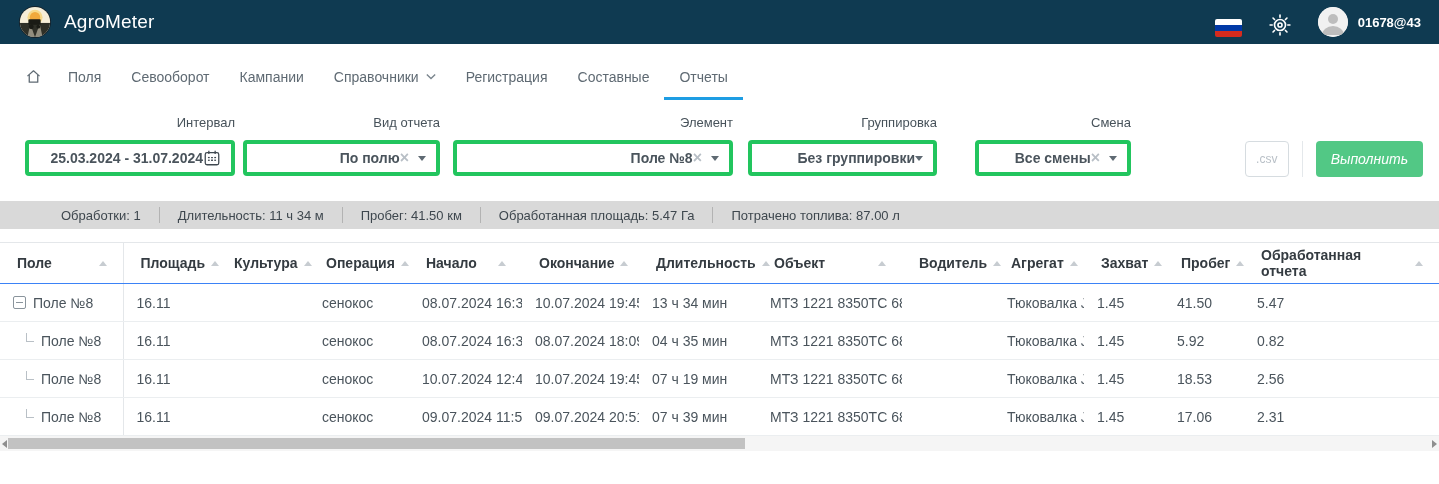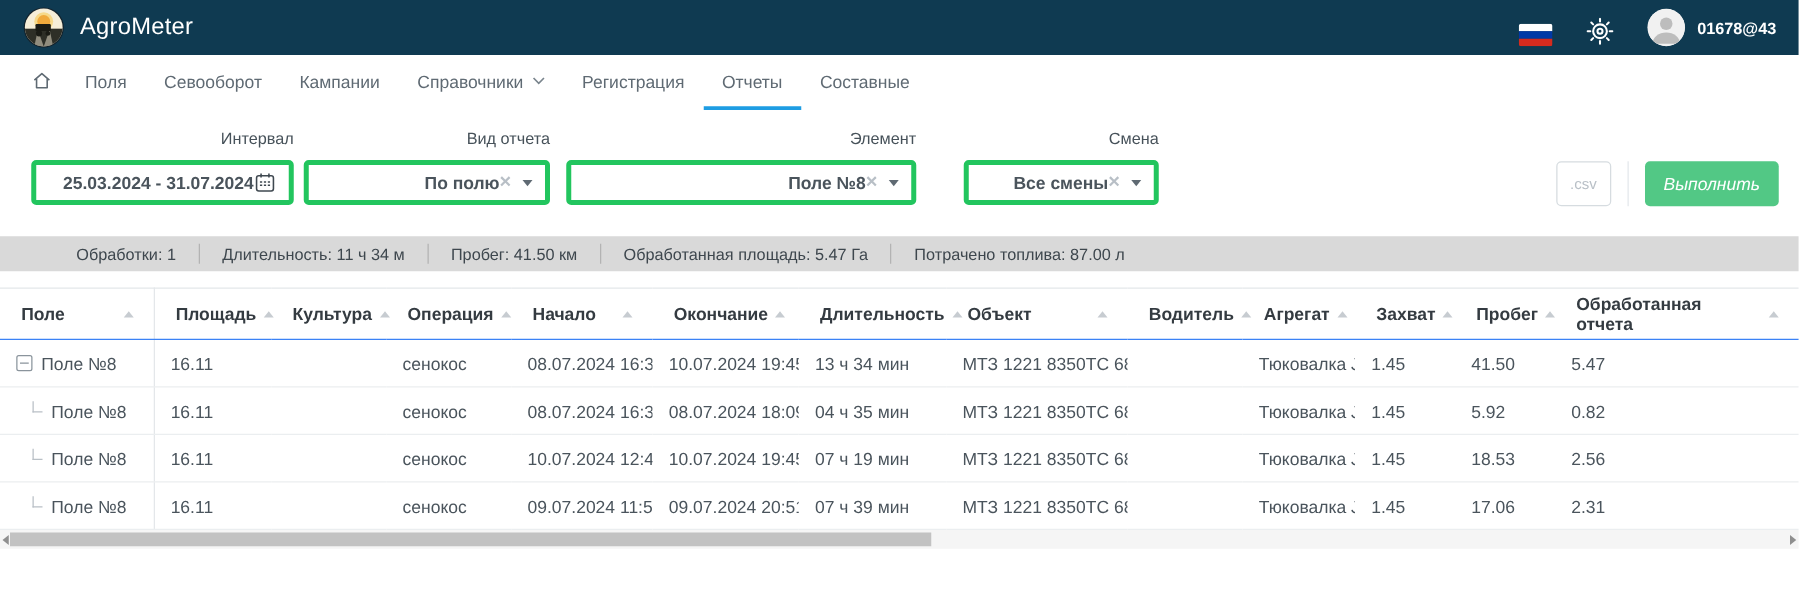--- a/index.html
+++ b/index.html
@@ -12,21 +12,21 @@
   .app-title { color:#fff; font-size:19px; letter-spacing:.2px; }
   .topbar-right { margin-left:auto; display:flex; align-items:flex-end; gap:26px; }
   .flag { width:27px; height:18px; border-radius:2px; overflow:hidden; display:flex; flex-direction:column; cursor:pointer; }
   .flag div { flex:1; }
   .gear-wrap { width:24px; height:24px; display:flex; align-items:center; justify-content:center; cursor:pointer; }
   .avatar-user { display:flex; align-items:center; gap:10px; cursor:pointer; }
   .avatar { width:30px; height:30px; border-radius:50%; background:#f1f1f1; overflow:hidden; }
   .username { color:#fff; font-weight:bold; font-size:13px; }
 
   
-  .nav { height:44px; display:flex; align-items:stretch; padding-left:14px; }
+  .nav { height:44px; display:flex; align-items:stretch; padding-left:14px;margin-top:12px; }
   .nav-item { display:flex; align-items:center; gap:7px; padding:0 15px; font-size:14px;
               color:#5f6a73; cursor:pointer; border-bottom:3px solid transparent; }
   .nav-item.home { padding:0 11px; }
   .nav-item.active { border-bottom-color:#1e9de3; }
 
   
   .filters { display:flex; align-items:flex-start; padding:15px 16px 24px 25px; }
   .fgroup { display:flex; flex-direction:column;text-align:right; }
   .fgroup .flabel { font-size:13px; color:#47525a; margin-bottom:10px; }
   .control { height:36px; border:4px solid #22c55e; border-radius:4px; background:#fff;
@@ -151,25 +151,25 @@
     </div>
   <div class="nav-item">
     <span>Справочники</span>
     <svg width="10" height="7" viewBox="0 0 12 8" fill="none" stroke="#7a858d" stroke-width="1.6">
         <path d="M1 1.5 L6 6.5 L11 1.5"></path>
       </svg>
   </div>
   <div class="nav-item">
       <span>Регистрация</span>
     </div>
+  <div class="nav-item">
+      <span>Составные</span>
+    </div>
   <div class="nav-item active">
       <span>Отчеты</span>
-    </div>
-  <div class="nav-item">
-      <span>Составные</span>
     </div>
 </div>
 
 <div class="filters">
   <div class="fgroup w-interval">
     <span class="flabel">Интервал</span>
     <div class="control">
       <span class="val">25.03.2024 - 31.07.2024</span>
       <svg width="18" height="18" viewBox="0 0 20 20" fill="none" stroke="#3f4850" stroke-width="1.4">
         <rect x="2.5" y="4" width="15" height="13.5" rx="2"></rect>
@@ -190,20 +190,27 @@
       <span class="val">По полю</span>
       <span class="clear-x">×</span>
       <span class="caret-down"></span>
     </div>
   </div>
   <div class="fgroup w-element">
     <span class="flabel">Элемент</span>
     <div class="control">
       <span class="val">Поле №8</span>
       <span class="clear-x">×</span>
+      <span class="caret-down"></span>
+    </div>
+  </div>
+  <div class="fgroup w-group">
+    <span class="flabel">Группировка</span>
+    <div class="control">
+      <span class="val">Без группировки</span>
       <span class="caret-down"></span>
     </div>
   </div>
   <div class="fgroup w-shift">
     <span class="flabel">Смена</span>
     <div class="control">
       <span class="val">Все смены</span>
       <span class="clear-x">×</span>
       <span class="caret-down"></span>
     </div>

